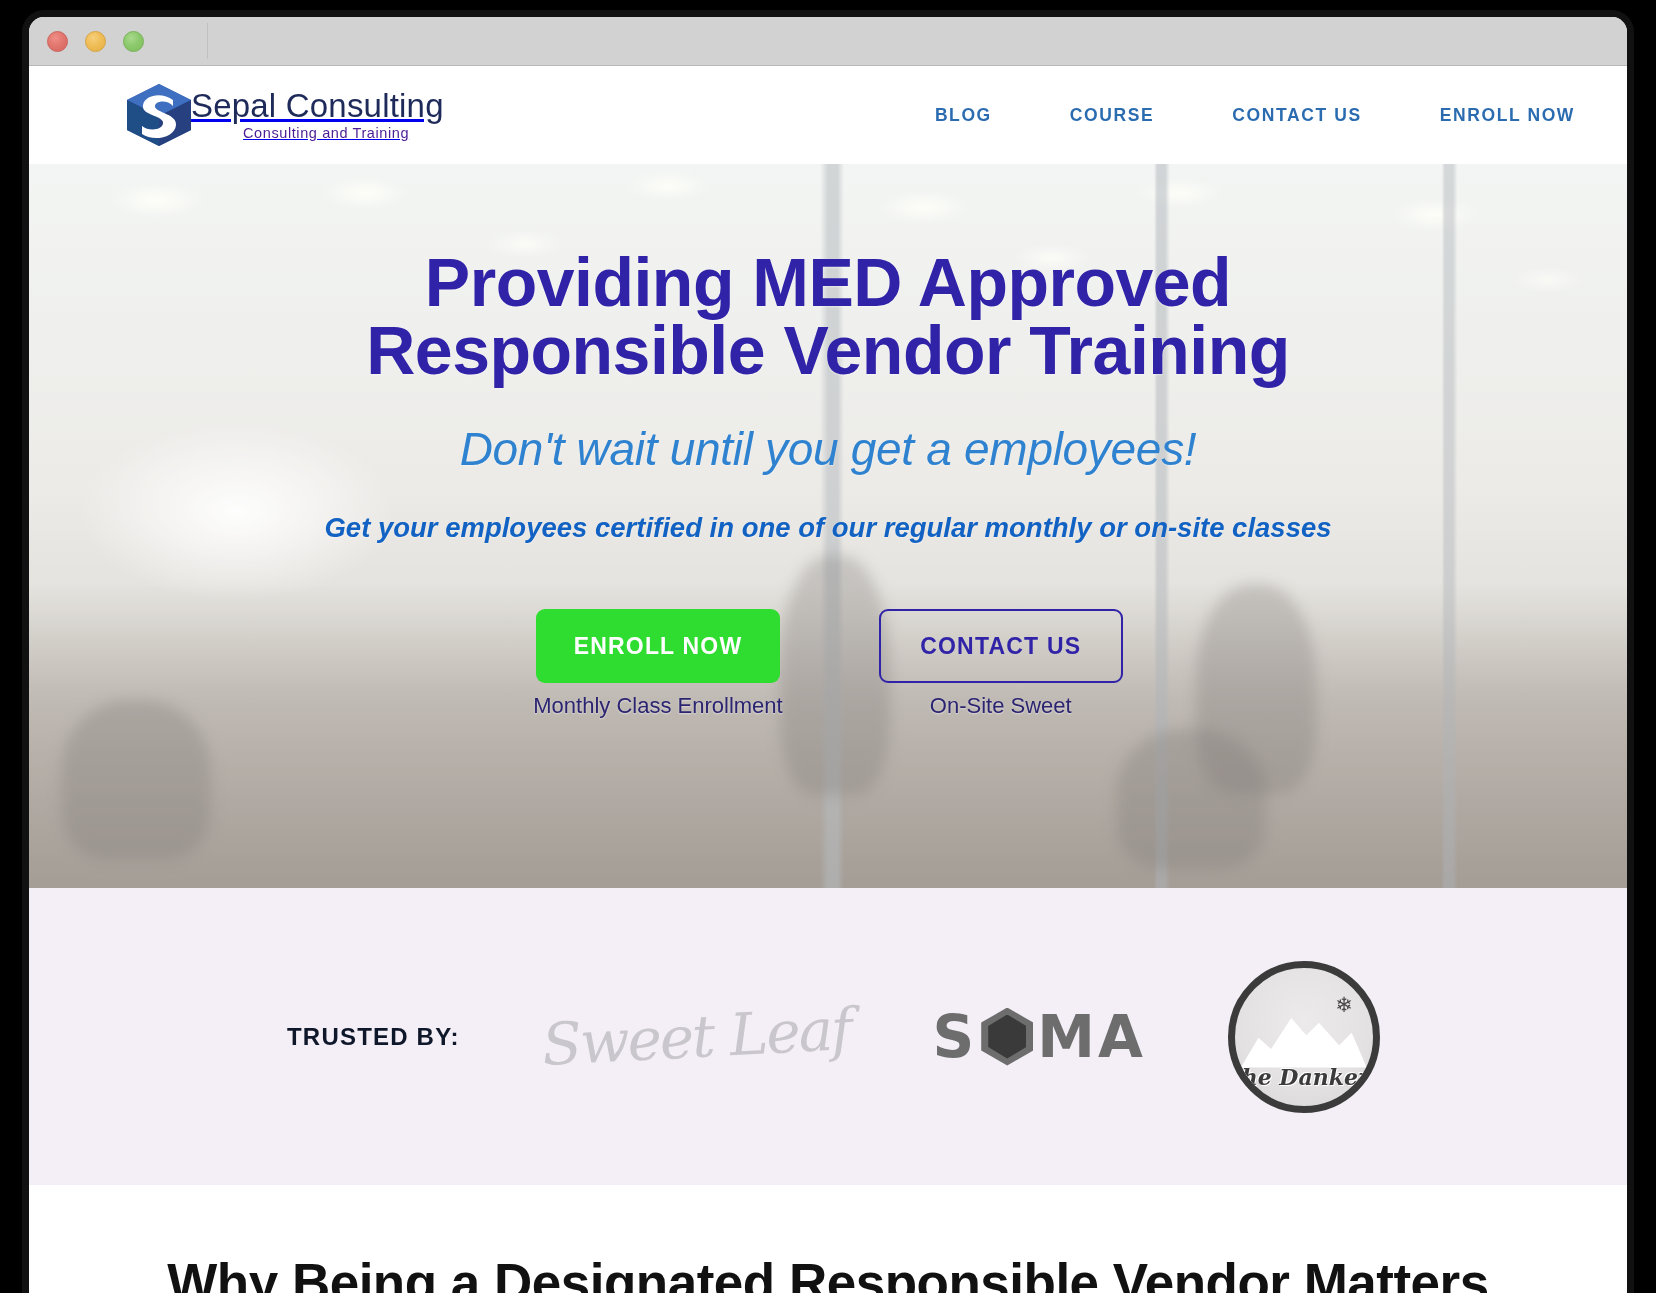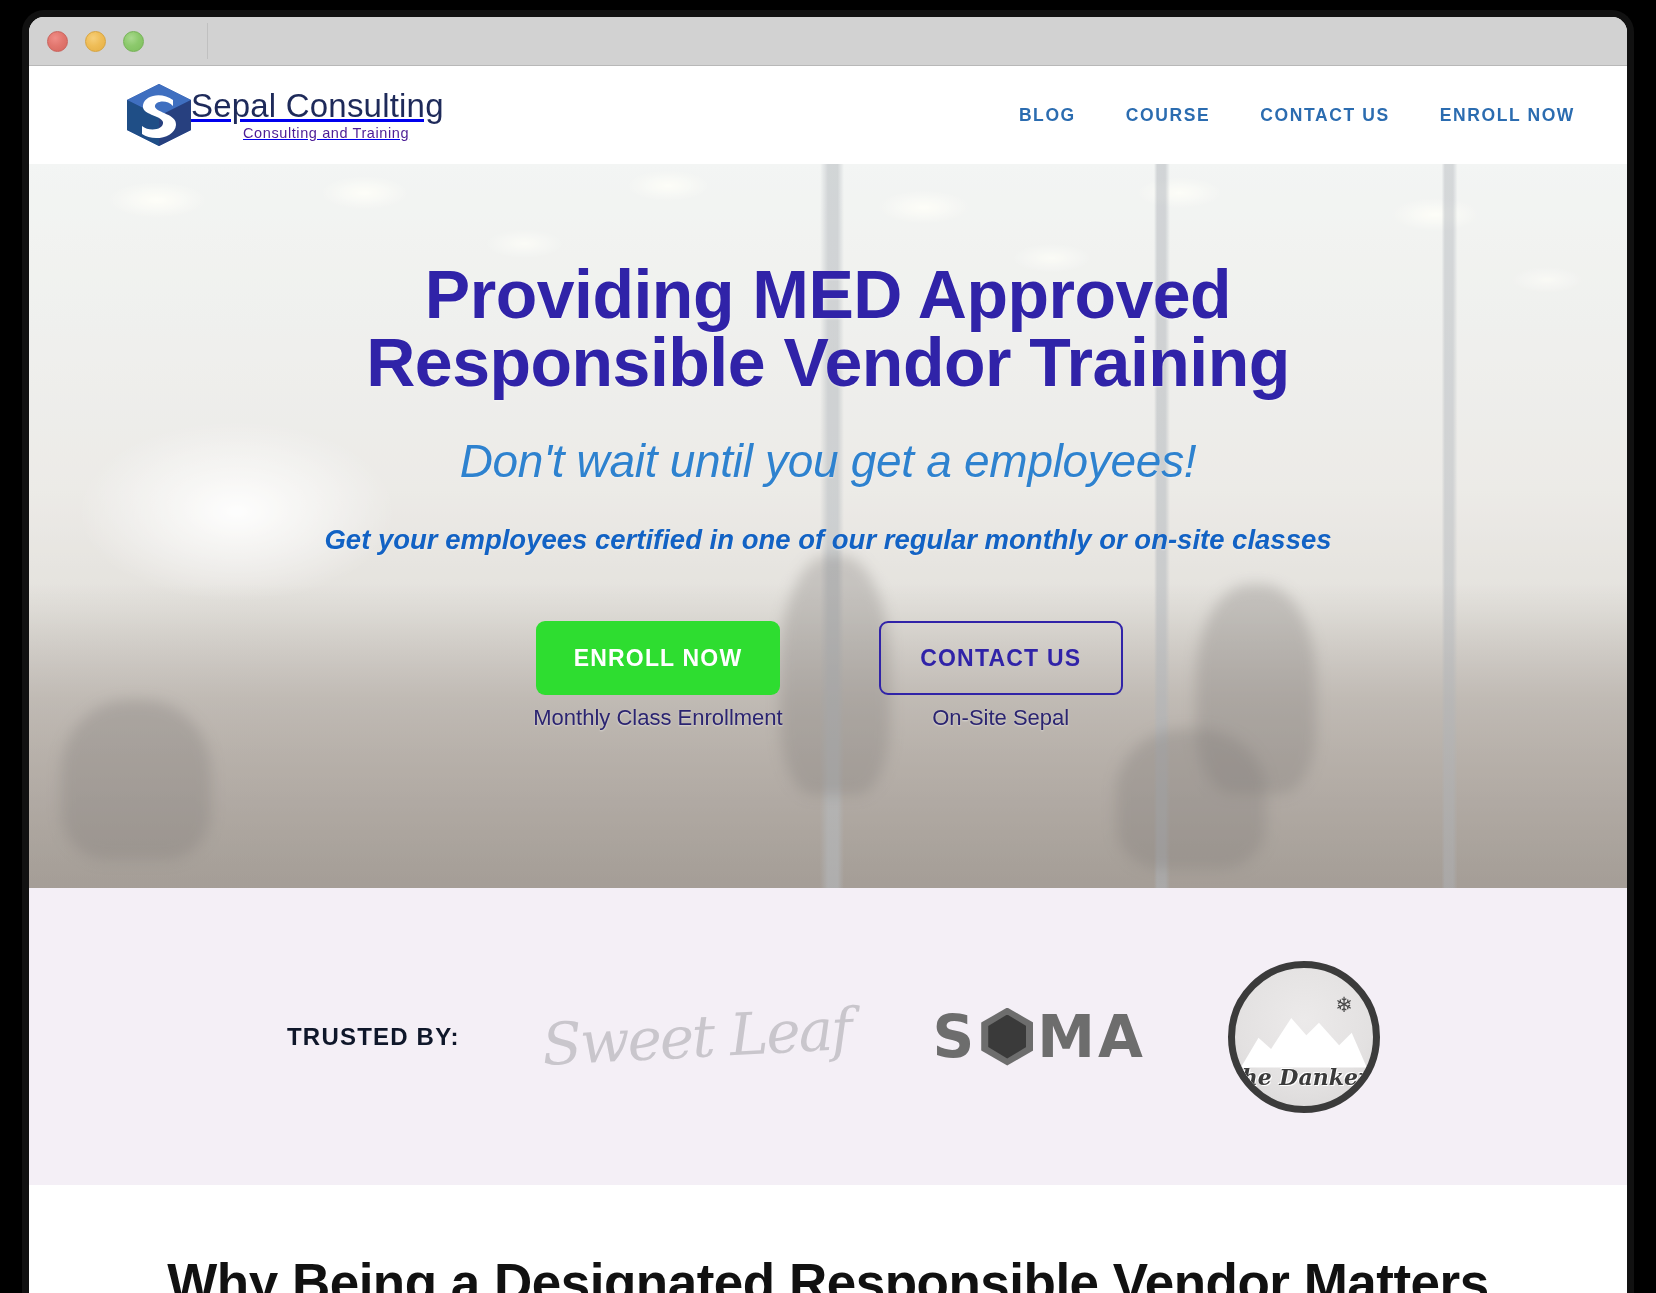--- a/index.html
+++ b/index.html
@@ -117,21 +117,21 @@
     color: #4c1d95;
     letter-spacing: 0.6px;
     margin-top: 1px;
     margin-left: 52px;
     white-space: nowrap;
   }
   .nav {
     margin-left: auto;
     display: flex;
     align-items: center;
-    gap: 50px;
+    gap: 78px;
     padding-right: 8px;
   }
   .nav-item {
     font-size: 17.5px;
     font-weight: bold;
     letter-spacing: 1.6px;
     color: #2b6cb0;
     text-decoration: none;
     white-space: nowrap;
   }
@@ -183,21 +183,21 @@
     position: relative;
     text-align: center;
     padding-top: 84px;
   }
   .hero-title {
     font-size: 68px;
     font-weight: bold;
     color: #3023a8;
     line-height: 1.0;
     letter-spacing: -0.5px;
-    margin: 12px auto;
+    margin: 0 auto;
     max-width: 1200px;
     text-shadow: 0 1px 2px rgba(255,255,255,0.45);
   }
   .hero-subtitle {
     font-size: 46px;
     font-style: italic;
     font-weight: 400;
     color: #2e82cf;
     margin-top: 38px;
     letter-spacing: -0.3px;
@@ -455,21 +455,21 @@
           <div>Get your employees certified in one of our regular monthly or on-site classes</div>
         </div>
 
         <div class="hero-ctas">
           <div class="cta-col">
             <a class="btn-enroll" href="#">ENROLL NOW</a>
             <span class="cta-caption">Monthly Class Enrollment</span>
           </div>
           <div class="cta-col">
             <a class="btn-contact" href="#">CONTACT US</a>
-            <span class="cta-caption">On-Site Sepal</span>
+            <span class="cta-caption">On-Site Sweet</span>
           </div>
         </div>
       </div>
     </div>
 
     <div class="trusted">
       <span class="trusted-label">TRUSTED BY:</span>
 
       <div class="logo-slot">
         <span class="sweetleaf">Sweet Leaf</span>

